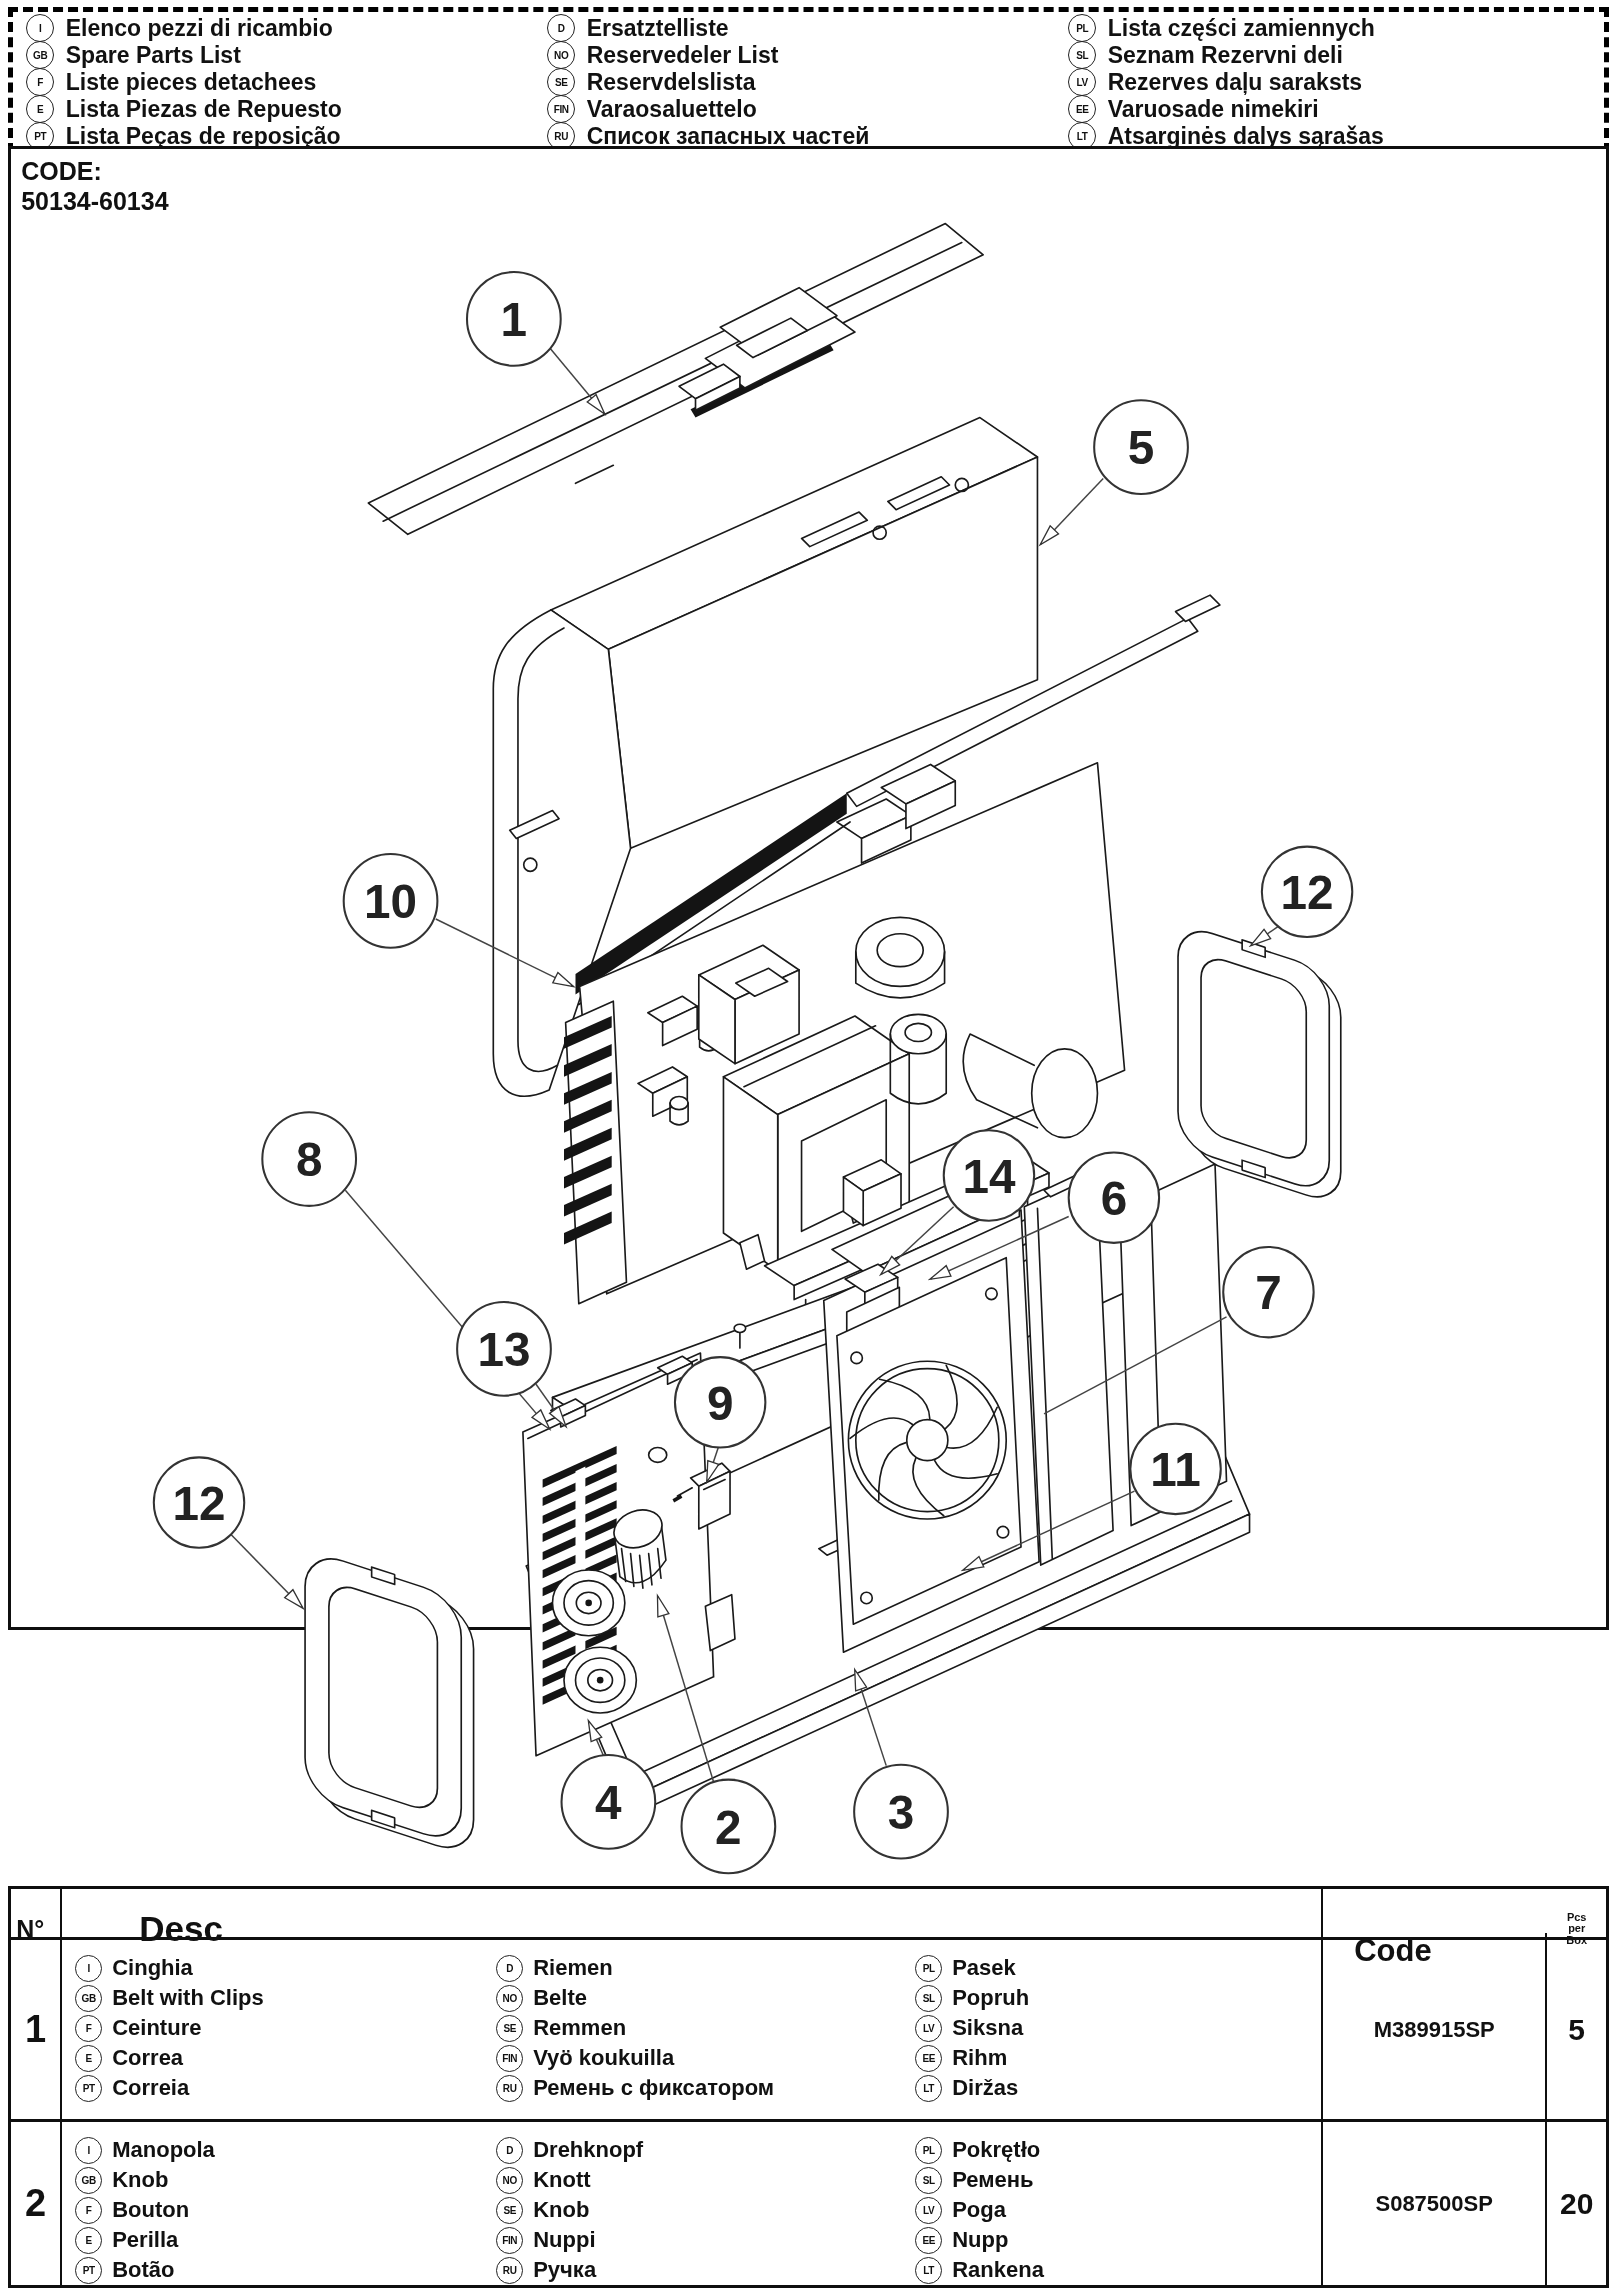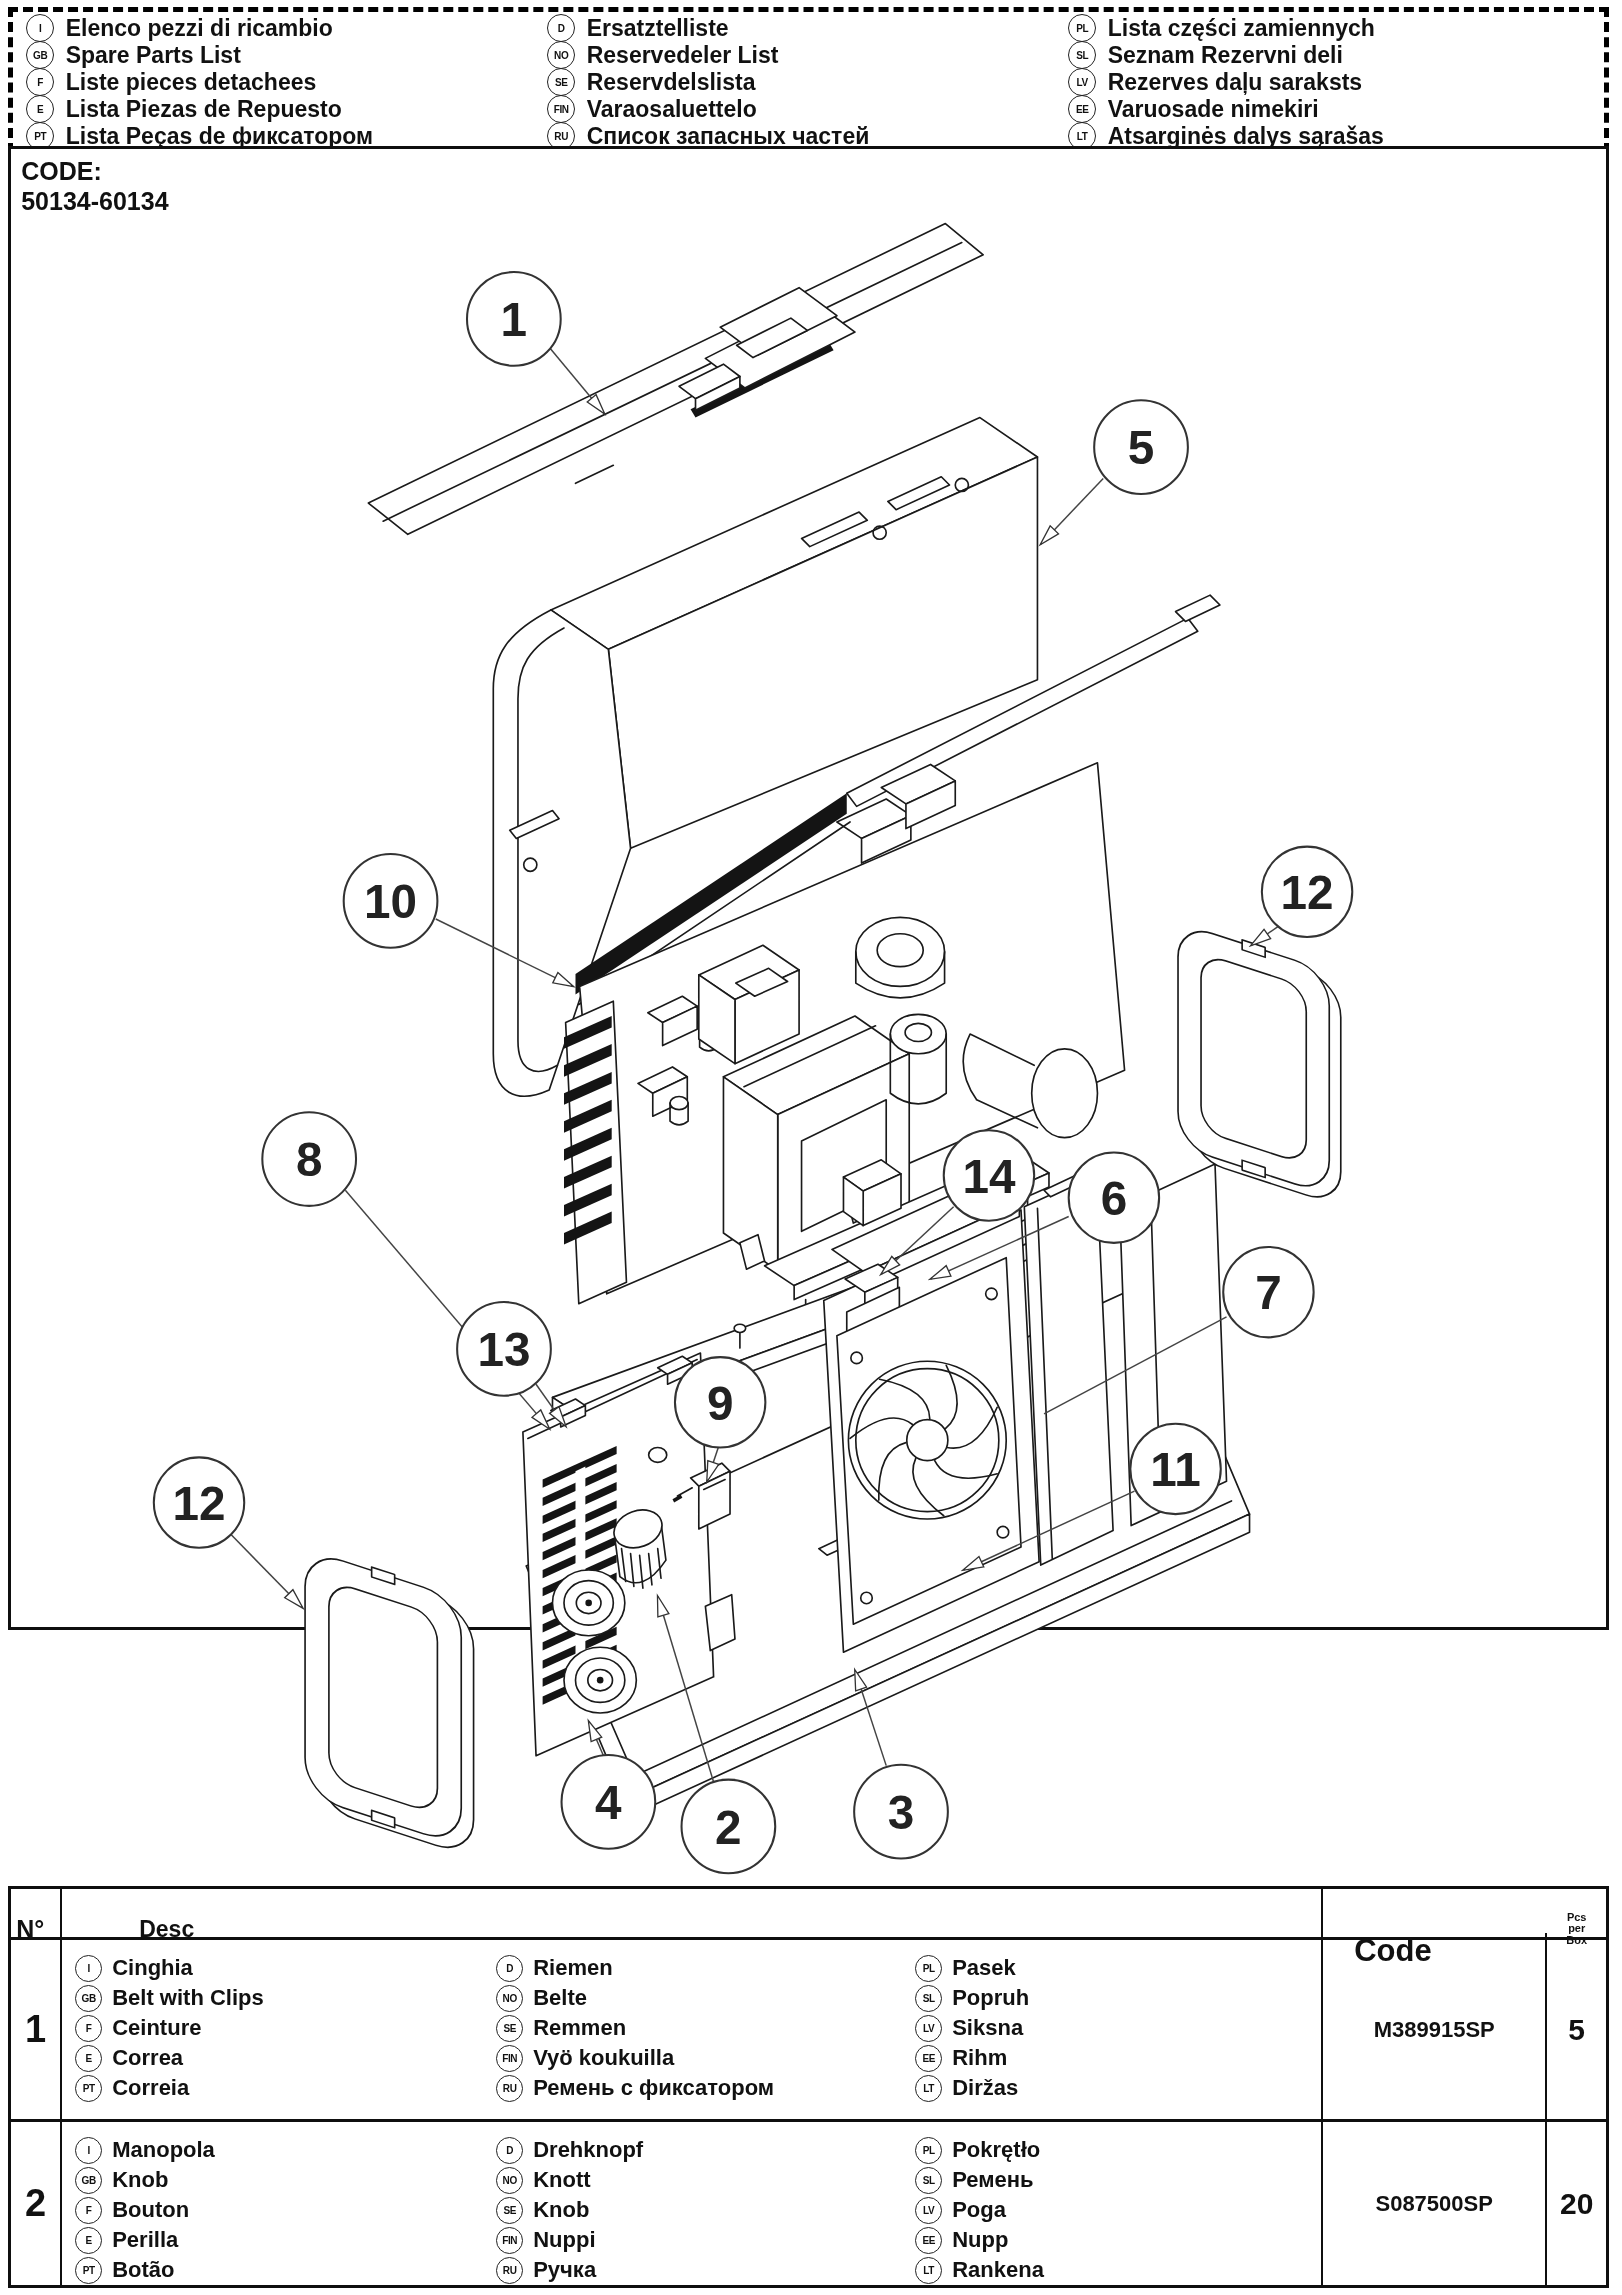--- a/index.html
+++ b/index.html
@@ -29,21 +29,21 @@
   
   .parts-table{position:absolute;left:8.2px;top:1886px;width:1601px;
                border:3.3px solid #0f0f0f;box-sizing:border-box;background:#fff;}
   .t-head,.t-row{display:grid;grid-template-columns:51px 1261px 224px auto;}
   .t-head{height:48px;border-bottom:3.3px solid #0f0f0f;}
   .t-row.r1{height:179px;border-bottom:3.3px solid #0f0f0f;}
   .t-row.r2{height:163px;}
   .cell{border-right:2.5px solid #0f0f0f;position:relative;box-sizing:border-box;}
   .cell.last{border-right:none;}
   .h-no{display:flex;align-items:center;padding-left:5px;font-weight:bold;font-size:25px;}
-  .h-desc{display:flex;align-items:center;padding-left:77px;font-weight:bold;font-size:23px;}
+  .h-desc{display:flex;align-items:center;padding-left:77px;font-weight:bold;font-size:35px;}
   .h-code{display:flex;align-items:center;padding-left:31px;font-weight:bold;font-size:31px;margin-top:44px;}
   .h-pcs{display:flex;flex-direction:column;justify-content:center;align-items:center;
          font-weight:bold;font-size:11px;line-height:11.5px;}
   .no-cell{display:flex;align-items:center;justify-content:center;font-weight:bold;font-size:38px;}
   .code-cell{display:flex;align-items:center;justify-content:center;font-weight:bold;font-size:22px;}
   .pcs-cell{display:flex;align-items:center;justify-content:center;font-weight:bold;font-size:30px;}
   .sub{position:absolute;top:13px;}
   .sub1{left:13px;} .sub2{left:434px;} .sub3{left:853px;}
   .t-row .le{height:30px;font-size:22px;gap:10px;}
   .t-row .cc{width:27px;height:27px;}
@@ -66,21 +66,21 @@
       <div class="le">
           <span class="cc">F</span>
           <span>Liste pieces detachees</span>
         </div>
       <div class="le">
           <span class="cc">E</span>
           <span>Lista Piezas de Repuesto</span>
         </div>
       <div class="le">
           <span class="cc">PT</span>
-          <span>Lista Peças de фиксатором</span>
+          <span>Lista Peças de reposição</span>
         </div>
     </div>
     <div class="lang-col">
       <div class="le">
           <span class="cc">D</span>
           <span>Ersatztelliste</span>
         </div>
       <div class="le">
           <span class="cc">NO</span>
           <span>Reservedeler List</span>

